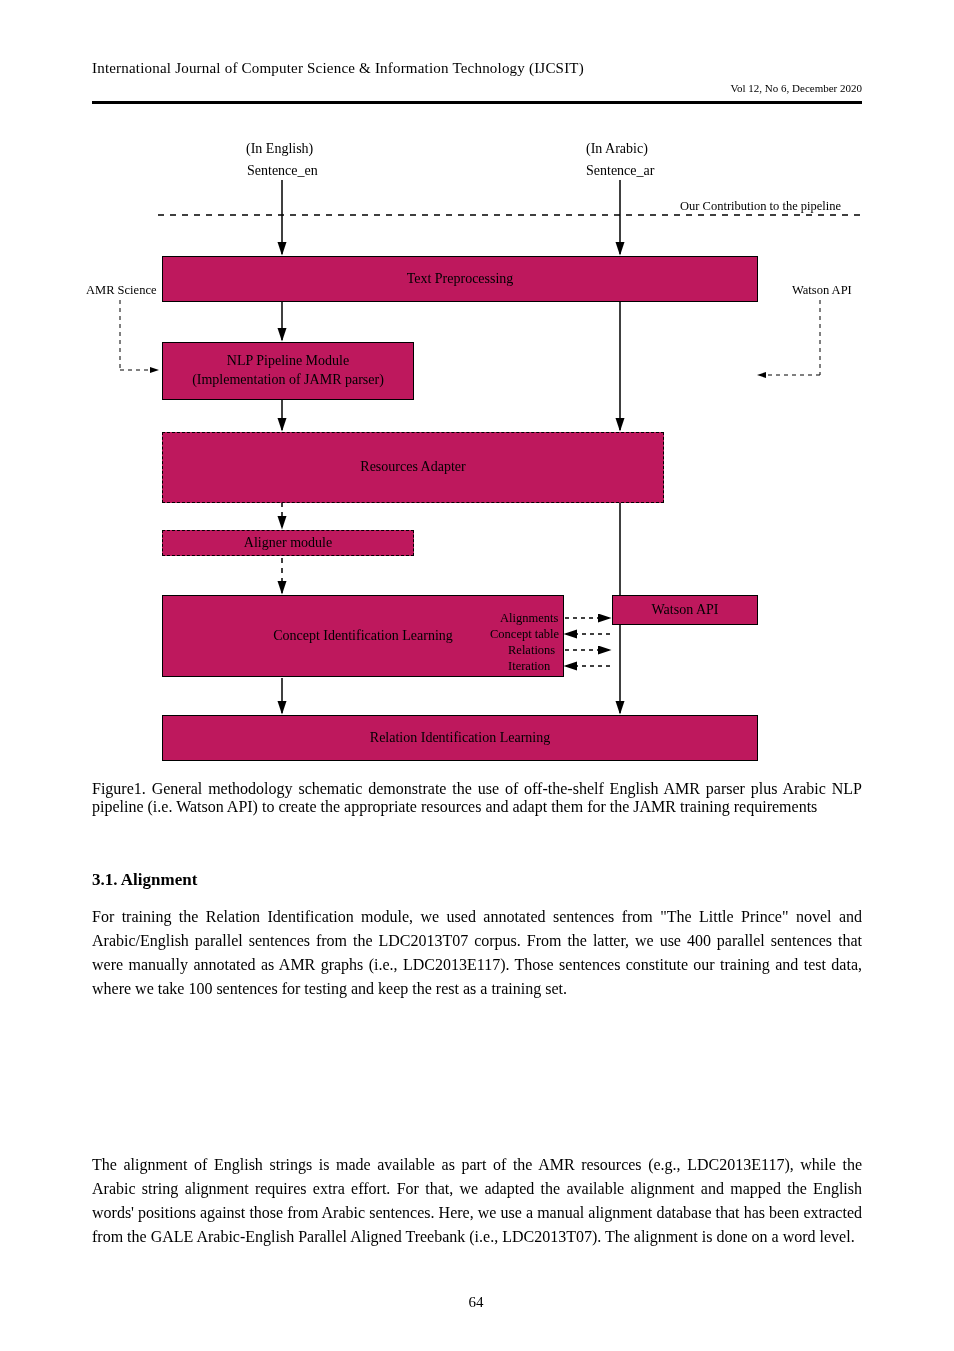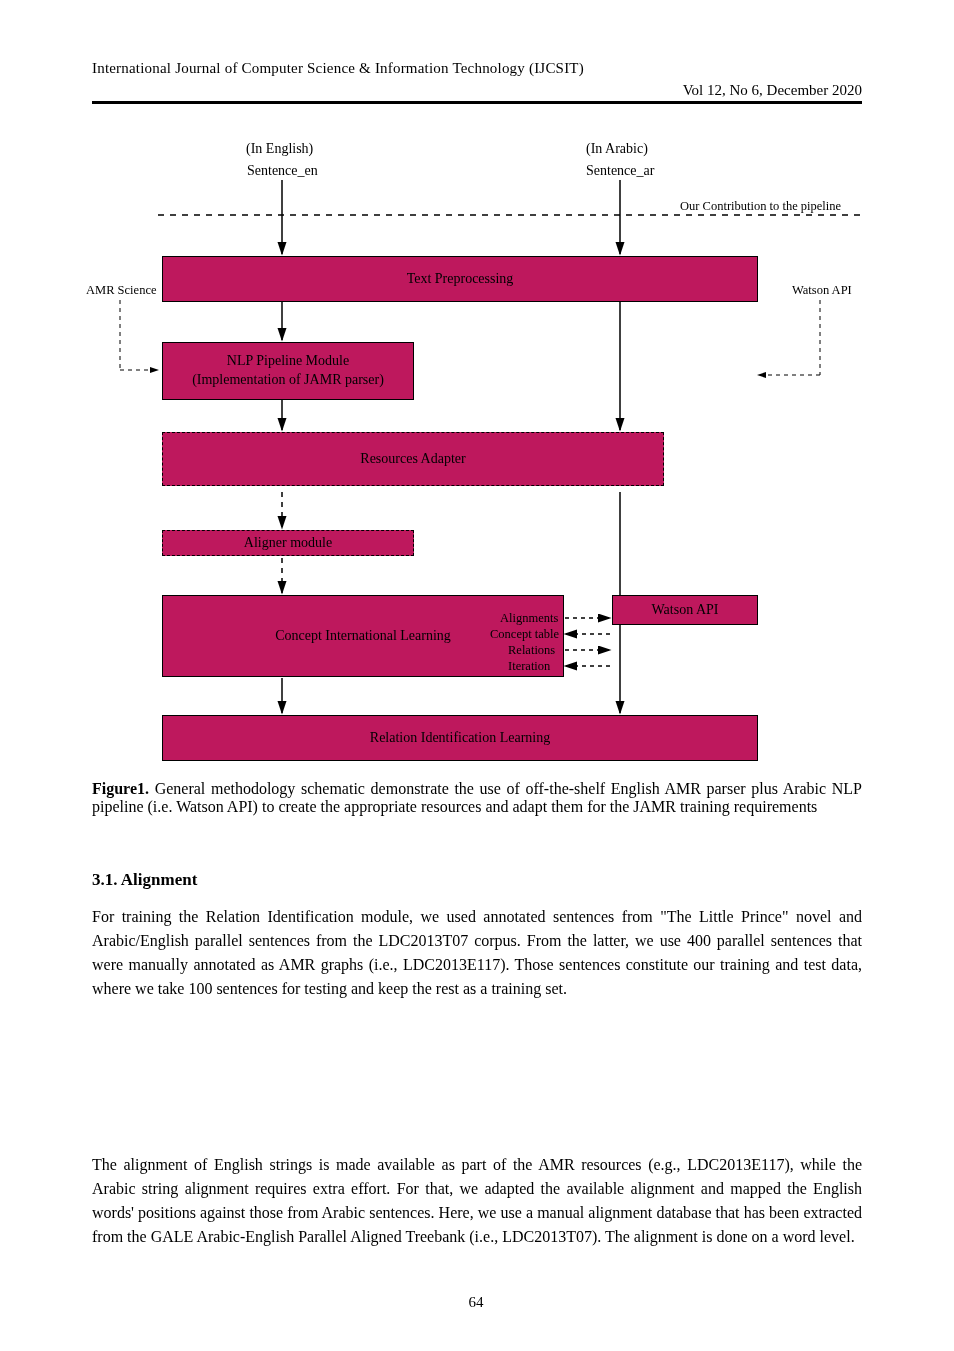--- a/index.html
+++ b/index.html
@@ -29,21 +29,21 @@
     left: 92px;
     top: 60px;
     width: 770px;
     font-size: 15px;
     letter-spacing: 0.2px;
   }
   .header-vol-right {
     position: absolute;
     right: 92px;
     top: 82px;
-    font-size: 15px;
+    font-size: 11px;
   }
 
   
   .diagram {
     position: absolute;
     left: 0;
     top: 0;
     width: 954px;
     height: 800px;
   }
@@ -78,21 +78,21 @@
 
   
   .figcap {
     position: absolute;
     left: 92px;
     top: 780px;
     width: 770px;
     font-size: 16px;
     text-align: justify;
   }
-  .figcap .figlabel { font-weight: bold; }
+  .figcap .figlabel { font-weight: normal; }
 
   
   .sect {
     position: absolute;
     left: 92px;
     top: 870px;
     width: 770px;
     font-size: 17px;
     font-weight: bold;
   }
@@ -189,25 +189,25 @@
     <div class="label small" style="left:86px; top:282px;">AMR Science</div>
     <div class="label small" style="left:792px; top:282px;">Watson API</div>
 
     <div class="label small" style="left:680px; top:198px; width:190px;">Our Contribution to the pipeline</div>
 
     <div class="box" style="left:162px; top:256px; width:596px; height:46px;">Text Preprocessing</div>
 
     <div class="box" style="left:162px; top:342px; width:252px; height:58px; white-space:pre-line;">NLP Pipeline Module
 (Implementation of JAMR parser)</div>
 
-    <div class="box dashed" style="left:162px; top:432px; width:502px; height:54px;">Resources Adapter</div>
+    <div class="box dashed" style="left:162px; top:432px; width:502px; height:71px;">Resources Adapter</div>
 
     <div class="box dashed" style="left:162px; top:530px; width:252px; height:26px;">Aligner module</div>
 
-    <div class="box" style="left:162px; top:595px; width:402px; height:82px;">Concept International Learning</div>
+    <div class="box" style="left:162px; top:595px; width:402px; height:82px;">Concept Identification Learning</div>
 
     <div class="box" style="left:612px; top:595px; width:146px; height:30px;">Watson API</div>
 
     <div class="label small" style="left:500px; top:610px;">Alignments</div>
     <div class="label small" style="left:490px; top:626px;">Concept table</div>
     <div class="label small" style="left:508px; top:642px;">Relations</div>
     <div class="label small" style="left:508px; top:658px;">Iteration</div>
 
     <div class="box" style="left:162px; top:715px; width:596px; height:46px;">Relation Identification Learning</div>
   </div>

